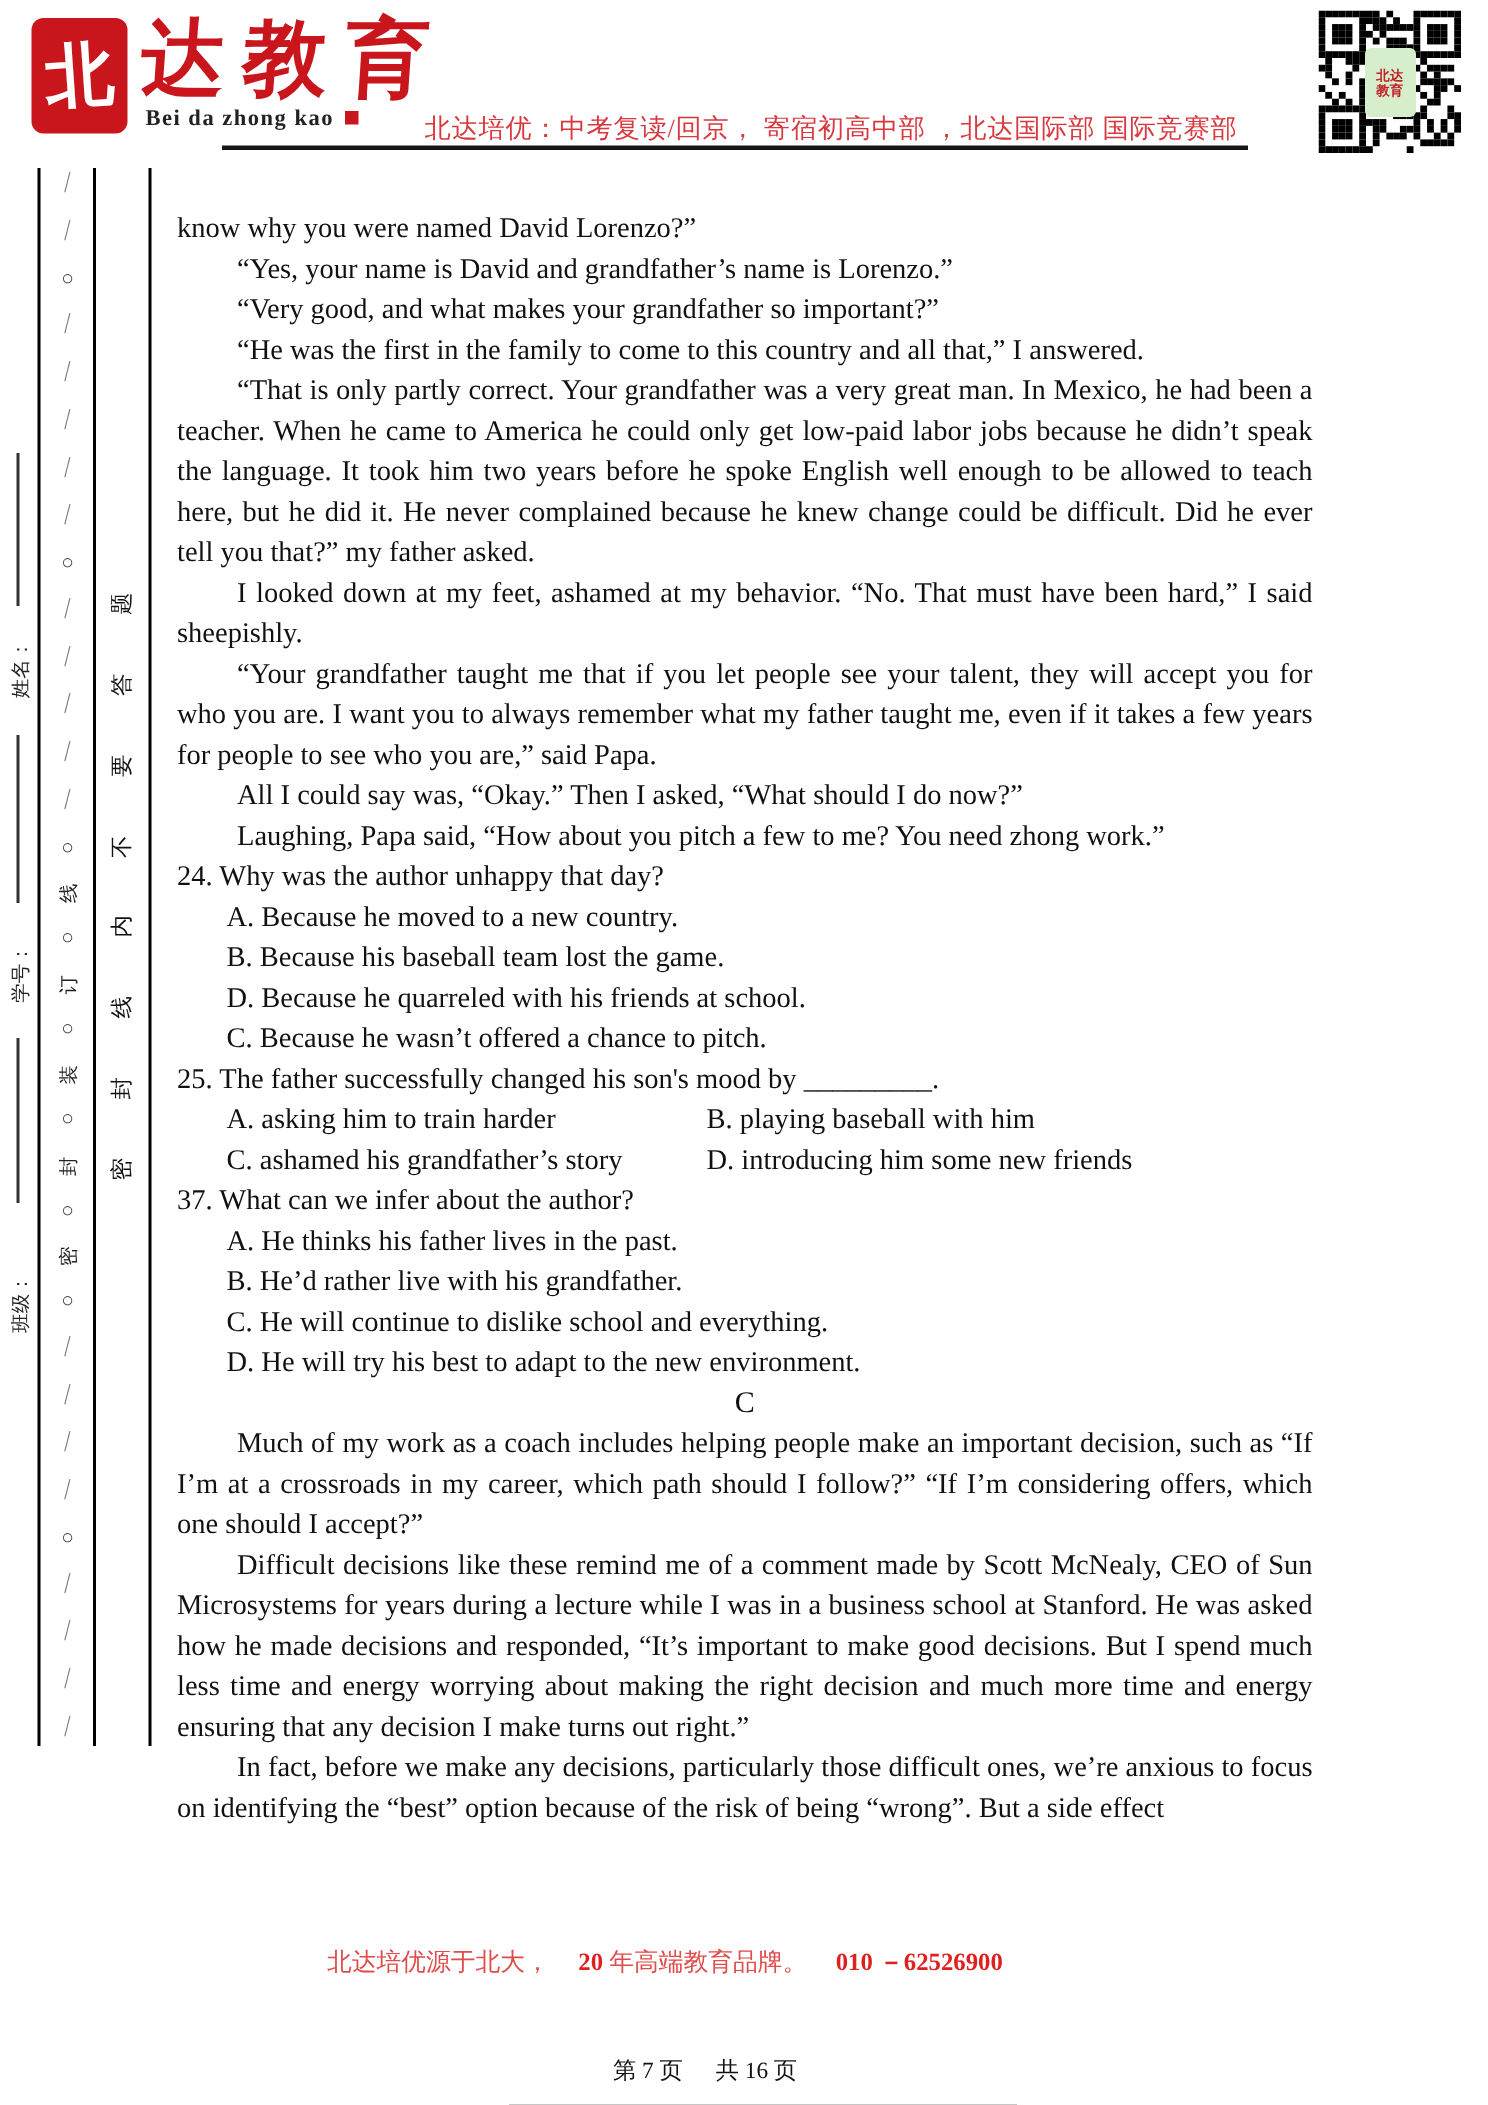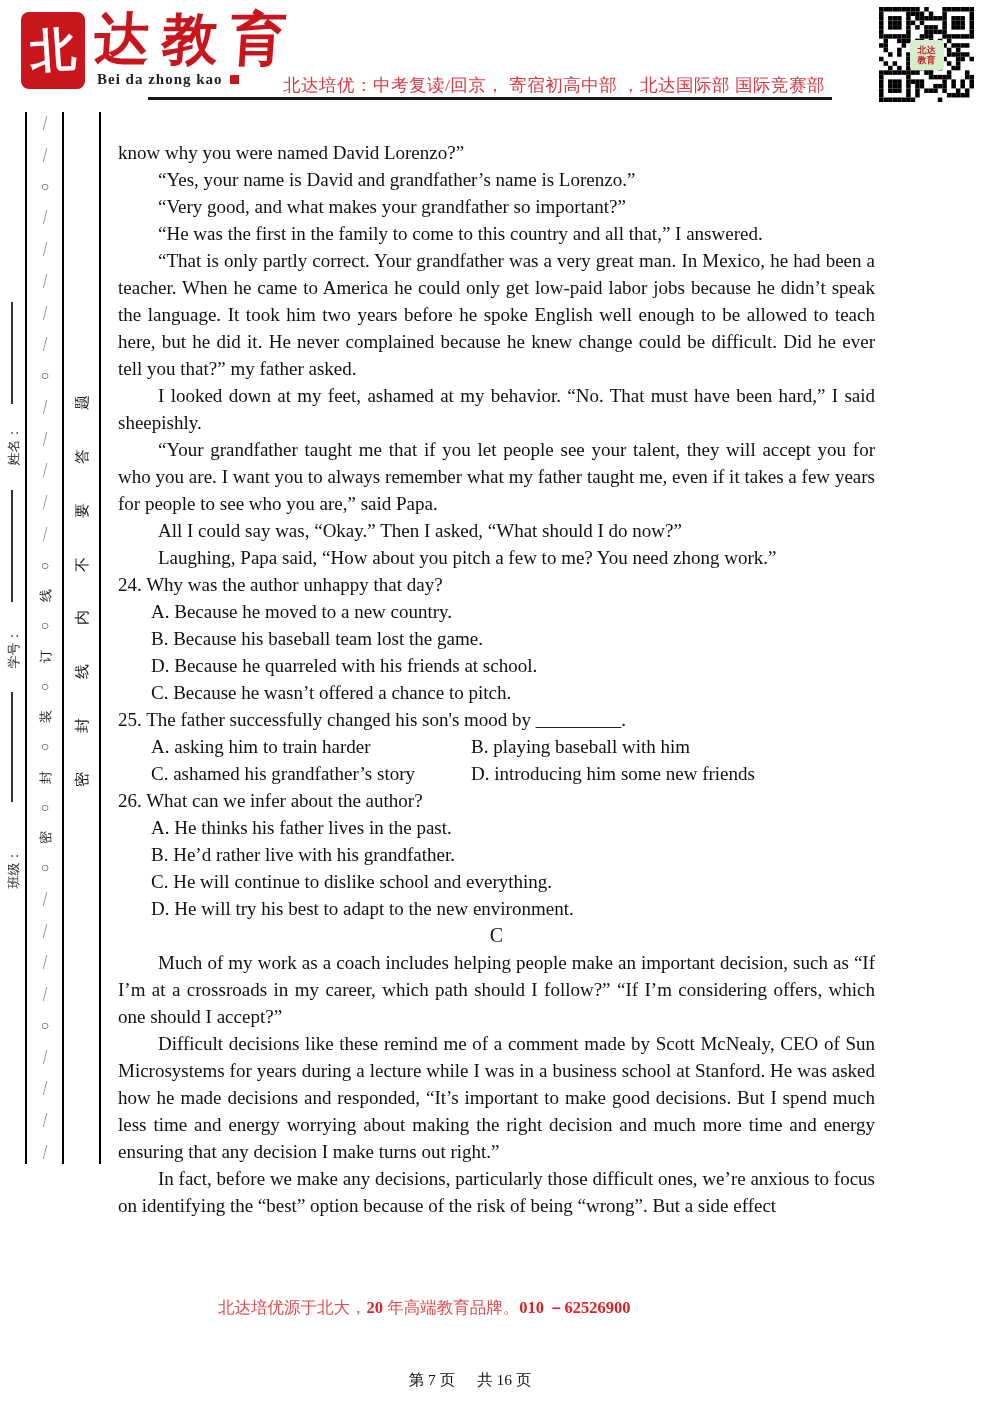--- a/index.html
+++ b/index.html
@@ -15,21 +15,21 @@
   .logo-script{position:absolute;left:94px;top:2px;font-size:56px;font-weight:bold;
     color:#c9161d;letter-spacing:12px;transform:skewX(-4deg);white-space:nowrap;}
   .logo-sub{position:absolute;left:97px;top:71px;font-size:15px;font-weight:bold;color:#222;
     letter-spacing:1px;white-space:nowrap;}
   .logo-sub .sq{display:inline-block;width:9px;height:9px;background:#c9161d;margin-left:7px;}
   .tagline{position:absolute;left:283px;top:73px;font-size:17.5px;color:#d8383e;
     white-space:nowrap;letter-spacing:0.5px;}
   .header-rule{position:absolute;left:148px;top:97px;width:684px;height:3px;background:#161616;}
   .qr-wrap{position:absolute;left:879px;top:7px;width:95px;height:95px;}
   .qr-badge{position:absolute;left:50%;top:50%;transform:translate(-50%,-50%);
-    width:34px;height:30px;background:#d6eecb;border-radius:4px;display:flex;
+    width:34px;height:46px;background:#d6eecb;border-radius:4px;display:flex;
     flex-direction:column;align-items:center;justify-content:center;}
   .qr-badge span{font-size:9px;line-height:10px;color:#c2222a;font-weight:bold;}
   
   .vline{position:absolute;top:112px;width:2.5px;height:1052px;background:#000;}
   .vl1{left:24.5px}.vl2{left:61.5px}.vl3{left:98.5px}
   .binding-strip{position:absolute;left:31px;top:116px;width:28px;height:1044px;
     display:flex;flex-direction:column;justify-content:space-between;align-items:center;}
   .binding-strip .slash{font-size:15px;color:#777;transform:scaleY(1.35);line-height:1;}
   .binding-strip .ring{font-size:14px;color:#444;line-height:1;}
   .binding-strip .bchar{font-size:13px;color:#222;transform:rotate(-90deg);line-height:1;}
@@ -44,21 +44,21 @@
   .content{position:absolute;left:118px;top:139px;width:757px;font-size:19px;line-height:27px;}
   .content p{margin:0;}
   .ind{text-indent:40px;}
   .just{text-align:justify;}
   .opt{padding-left:33px;}
   .optrow{display:flex;padding-left:33px;}
   .optrow .c1{width:320px;}
   .sec-head{text-align:center;font-size:20px;margin-top:26px;}
   
   .promo{position:absolute;left:218px;top:1297px;font-size:16.5px;color:#e04b4b;white-space:nowrap;}
-  .promo b{color:#e01f1f;font-weight:bold;}
+  .promo b{color:#e01f1f;font-weight:bold;margin-left:19px;}
   .pageno{position:absolute;left:0;top:1335px;width:940px;text-align:center;font-size:15.5px;color:#111;margin-top:35px;}
   .pageno .gap{display:inline-block;width:22px;}
 </style>
 </head>
 <body>
 
 <div class="page">
 
   <div class="seal">
     <span>北</span>
@@ -389,21 +389,21 @@
     <p>25. The father successfully changed his son's mood by _________.</p>
     <div class="optrow">
       <span class="c1">A. asking him to train harder</span>
       <span>B. playing baseball with him</span>
     </div>
     <div class="optrow">
       <span class="c1">C. ashamed his grandfather’s story</span>
       <span>D. introducing him some new friends</span>
     </div>
 
-    <p>26. What can we infer about the author?</p>
+    <p>37. What can we infer about the author?</p>
     <p class="opt">A. He thinks his father lives in the past.</p>
     <p class="opt">B. He’d rather live with his grandfather.</p>
     <p class="opt">C. He will continue to dislike school and everything.</p>
     <p class="opt">D. He will try his best to adapt to the new environment.</p>
 
     <p class="sec-head">C</p>
     <p class="ind just">Much of my work as a coach includes helping people make an important decision, such as “If I’m at a crossroads in my career, which path should I follow?” “If I’m considering offers, which one should I accept?”</p>
     <p class="ind just">Difficult decisions like these remind me of a comment made by Scott McNealy, CEO of Sun Microsystems for years during a lecture while I was in a business school at Stanford. He was asked how he made decisions and responded, “It’s important to make good decisions. But I spend much less time and energy worrying about making the right decision and much more time and energy ensuring that any decision I make turns out right.”</p>
     <p class="ind just">In fact, before we make any decisions, particularly those difficult ones, we’re anxious to focus on identifying the “best” option because of the risk of being “wrong”. But a side effect</p>
   </div>

